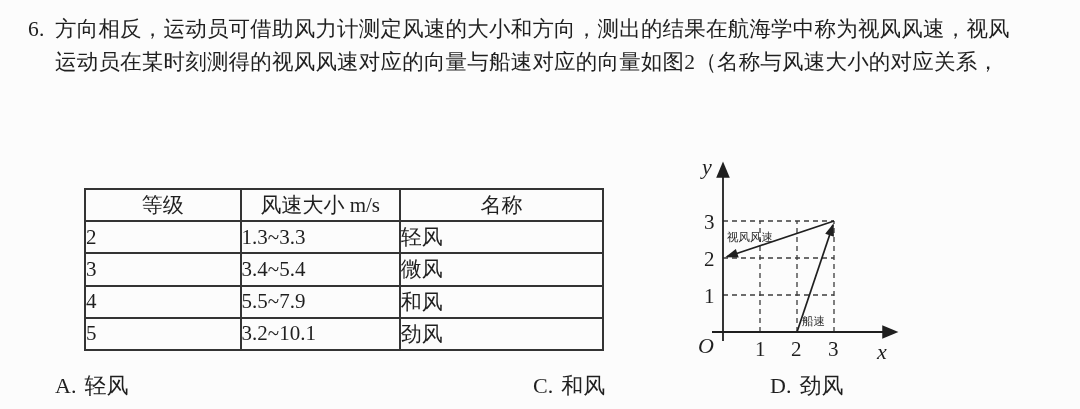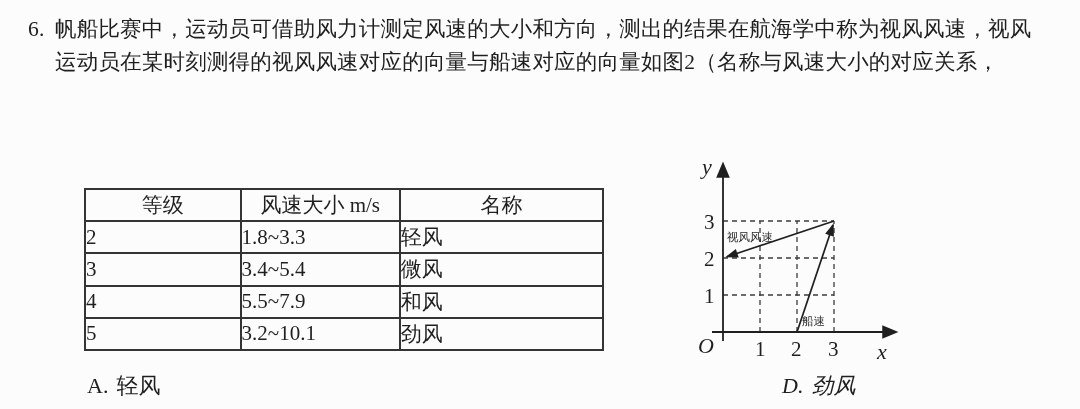--- a/index.html
+++ b/index.html
@@ -52,47 +52,47 @@
     top: 148px;
     width: 232px;
     height: 222px;
   }
   .vector-figure svg { display: block; }
   .axis-letter { font-style: italic; font-size: 22px; fill: #1f1f1f; }
   .tick-text { font-size: 21px; fill: #1f1f1f; }
   .vec-label { font-size: 11.5px; fill: #2a2a2a; }
   
   .options-row { position: absolute; top: 371px; left: 0; width: 1080px; height: 30px; font-size: 22px; }
-  .option { position: absolute; white-space: nowrap; margin-left: 32px; }
+  .option { position: absolute; white-space: nowrap; }
   .option-a { left: 55px; }
   .option-b { left: 290px; }
   .option-c { left: 533px; }
-  .option-d { left: 750px; font-style: italic; }
+  .option-d { left: 770px; }
   .option .key { margin-right: 8px; }
 </style>
 </head>
 <body>
 
 <div id="screen">
 
   <div class="problem-text">
-    <div class="pline"><span class="qnum">6.</span><span>帆船比赛中，运动员可借助风力计测定风速的大小和方向，测出的结果在航海学中称为视风风速，视风</span></div>
+    <div class="pline"><span class="qnum">6.</span><span>方向相反，运动员可借助风力计测定风速的大小和方向，测出的结果在航海学中称为视风风速，视风</span></div>
     <div class="pline indent">运动员在某时刻测得的视风风速对应的向量与船速对应的向量如图2（名称与风速大小的对应关系，</div>
   </div>
 
   <table class="wind-table">
     <tbody>
         <tr>
       <th class="col-level">等级</th>
       <th class="col-range">风速大小 m/s</th>
       <th class="col-name">名称</th>
     </tr>
     <tr>
       <td>2</td>
-      <td>1.8~3.3</td>
+      <td>1.3~3.3</td>
       <td>轻风</td>
     </tr>
     <tr>
       <td>3</td>
       <td>3.4~5.4</td>
       <td>微风</td>
     </tr>
     <tr>
       <td>4</td>
       <td>5.5~7.9</td>
@@ -144,16 +144,17 @@
       <text class="tick-text" x="16" y="118">2</text>
       <text class="tick-text" x="16" y="155">1</text>
 
       <text class="vec-label" x="39" y="93">视风风速</text>
       <text class="vec-label" x="114" y="177">船速</text>
     </svg>
   </div>
 
   <div class="options-row">
     <span class="option option-a"><span class="key">A.</span><span>轻风</span></span>
+    <span class="option option-c"><span class="key">C.</span><span>和风</span></span>
     <span class="option option-d"><span class="key">D.</span><span>劲风</span></span>
   </div>
 
 </div>
 
 </body></html>

